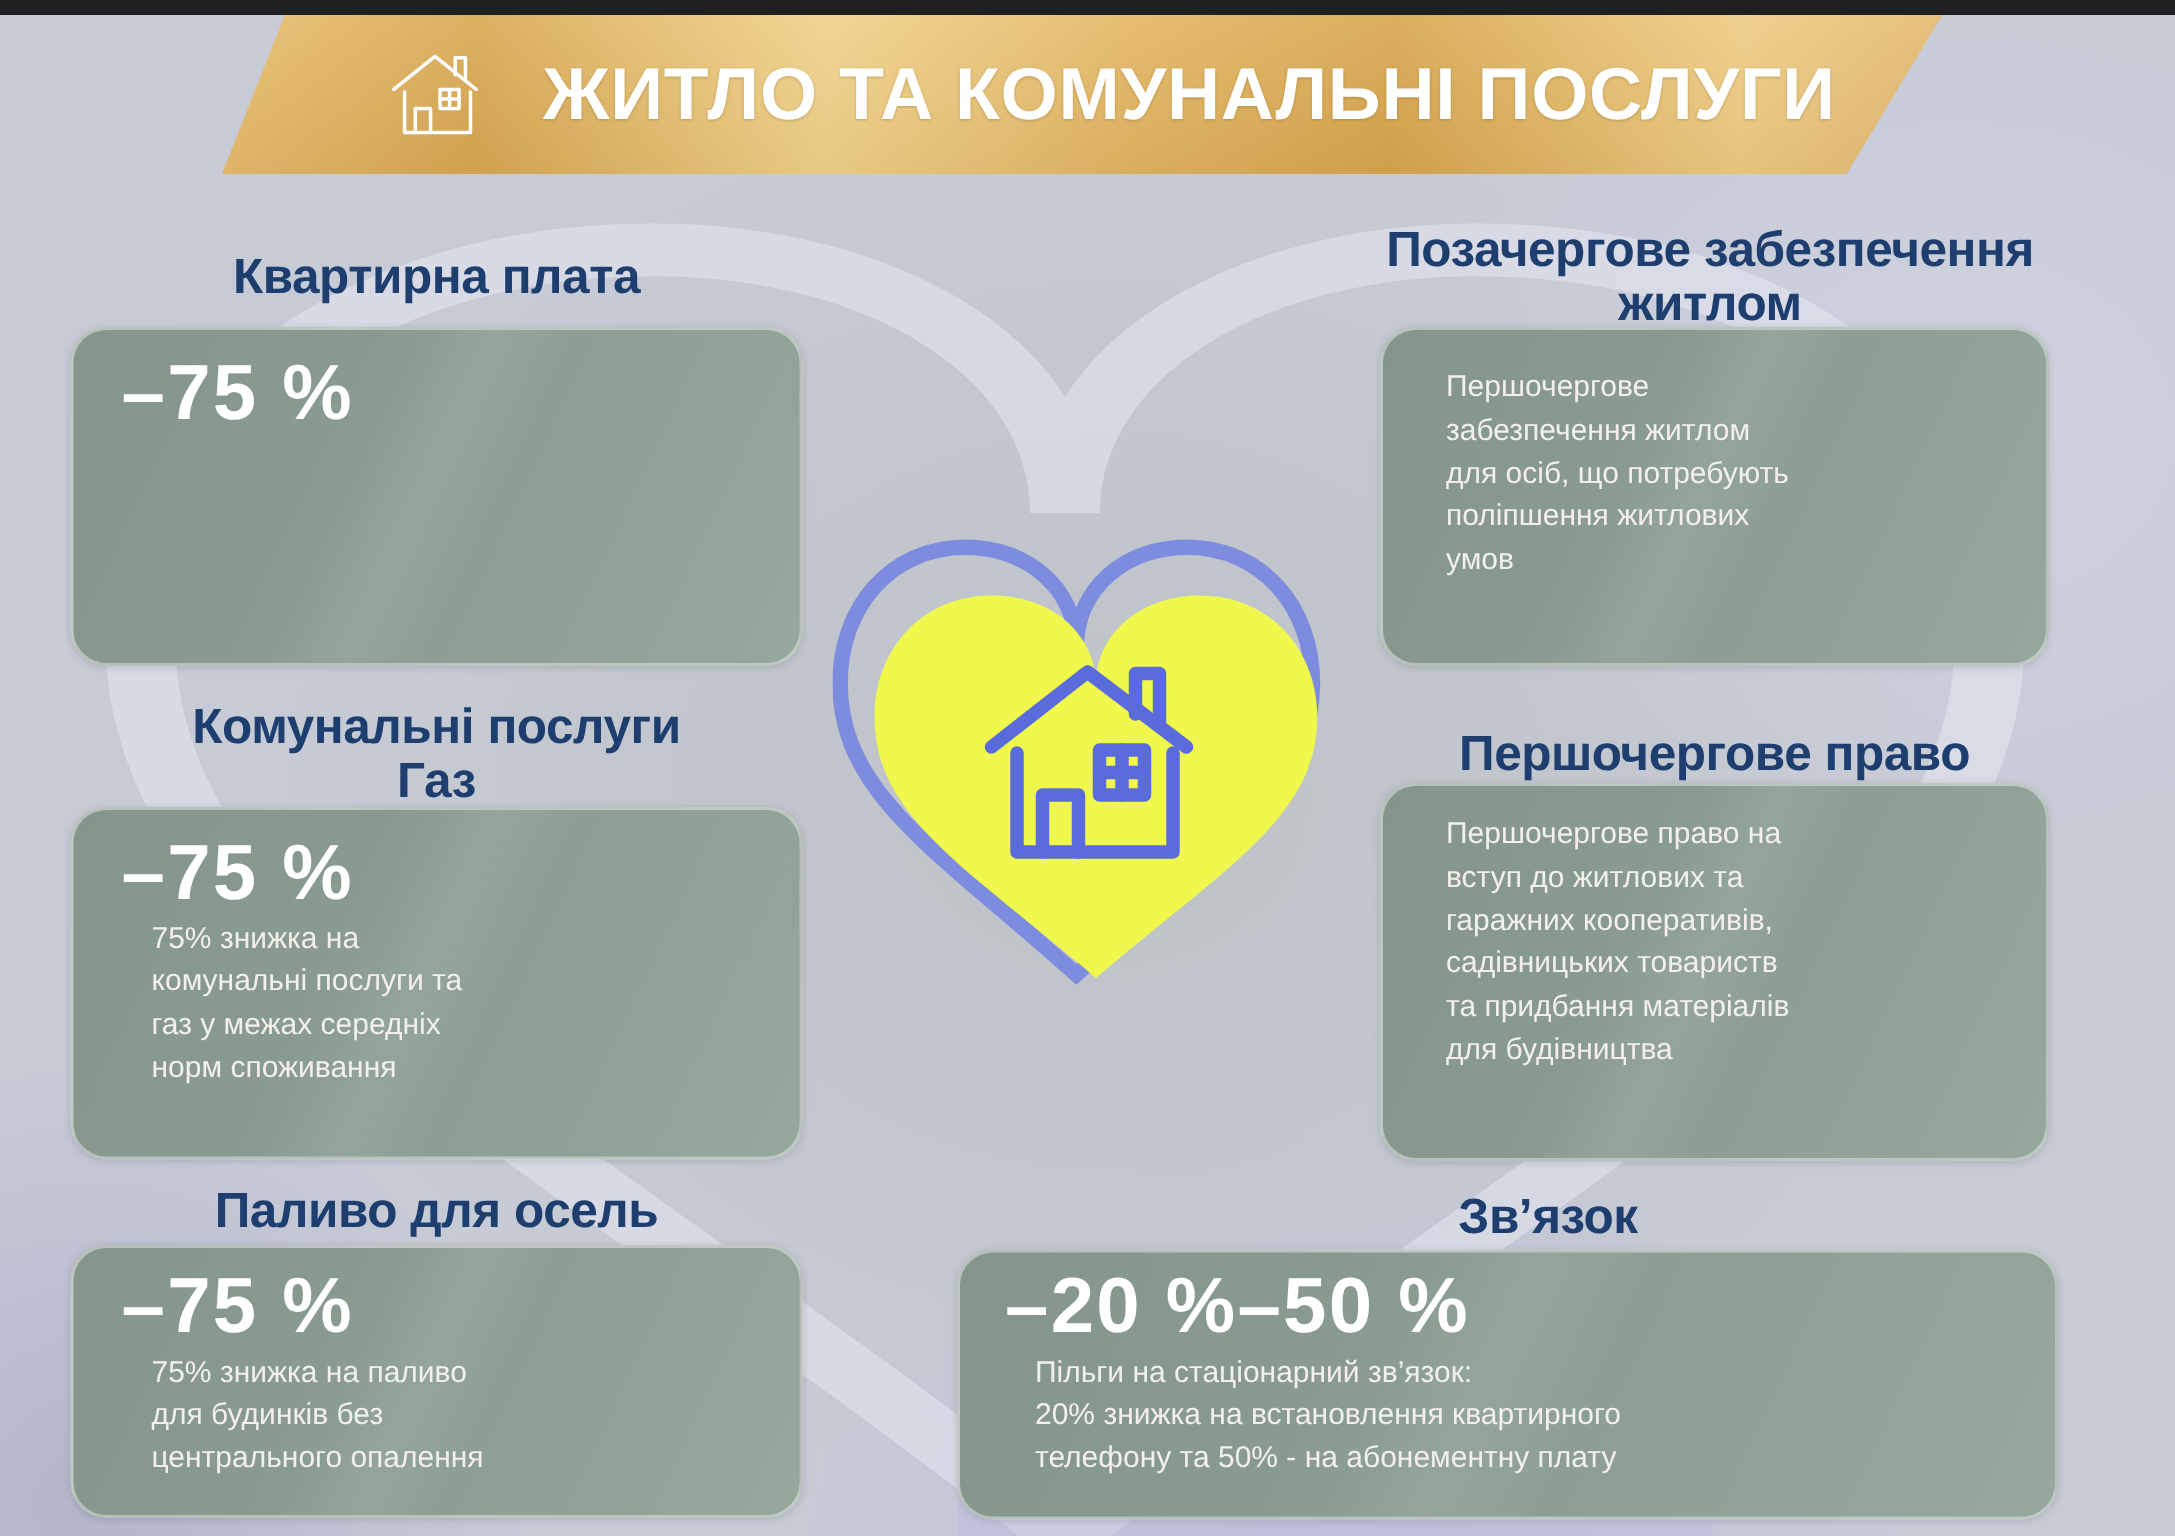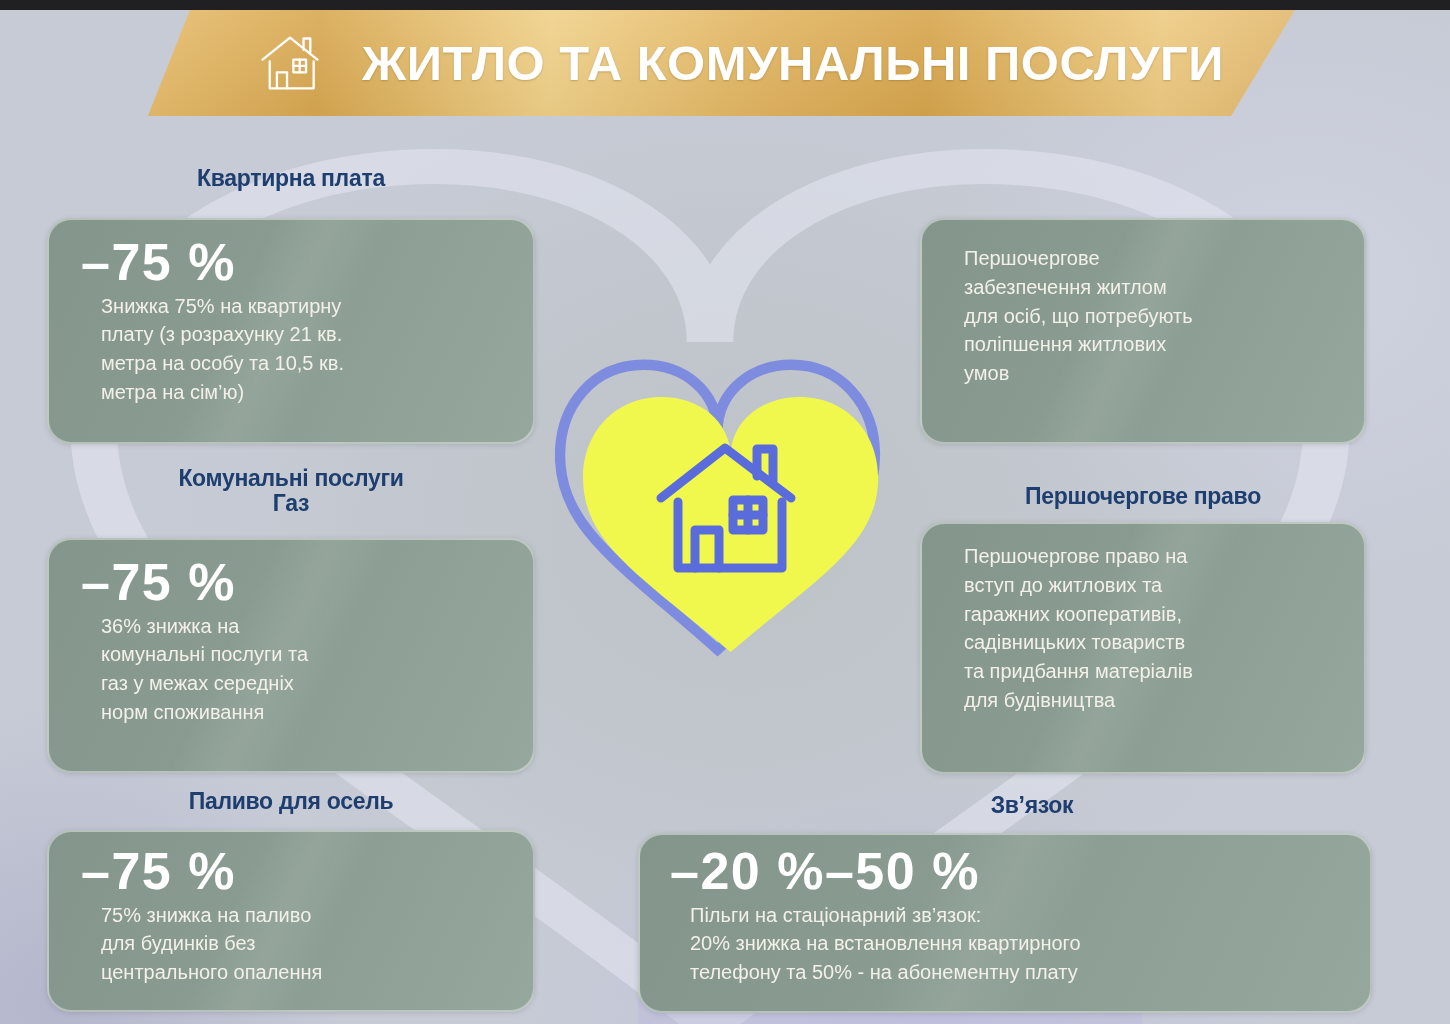--- a/index.html
+++ b/index.html
@@ -34,21 +34,21 @@
     display:flex;align-items:center;gap:42px;
   }
   .banner-icon{width:60px;height:66px;}
   .banner-title{
     font-size:49px;font-weight:800;color:#ffffff;letter-spacing:.5px;
     text-shadow:0 1px 2px rgba(120,85,20,.35);white-space:nowrap;
   }
   
   .sec-heading{
     position:absolute;text-align:center;color:#1d3e6e;
-    font-size:23px;line-height:1.08;font-weight:800;letter-spacing:-.3px;
+    font-size:33px;line-height:1.08;font-weight:800;letter-spacing:-.3px;
     white-space:pre-line;
   }
   .left-h1{left:47px;top:166px;width:488px;}
   .left-h2{left:47px;top:466px;width:488px;}
   .left-h3{left:47px;top:789px;width:488px;}
   .right-h1{left:903px;top:148px;width:474px;}
   .right-h2{left:920px;top:484px;width:446px;}
   .bottom-h{left:666px;top:793px;width:732px;}
   
   .card{
@@ -121,44 +121,42 @@
       <path d="M123 152 L123 218 L227 218 L227 152"></path>
       <path d="M140 218 L140 180 L164 180 L164 218"></path>
       <rect x="178" y="150" width="30" height="30"></rect>
       <path d="M193 150 L193 180 M178 165 L208 165"></path>
     </g>
   </svg>
 
   <div class="sec-heading left-h1">Квартирна плата</div>
   <div class="card c-l1">
     <div class="discount">–75 %</div>
-    <div class="card-text">Знижка 75% на квартирну
-плату (з розрахунку 21 кв.
-метра на особу та 10,5 кв.
-метра на сім’ю)</div>
   </div>
 
   <div class="sec-heading left-h2">Комунальні послуги
 Газ</div>
   <div class="card c-l2">
     <div class="discount">–75 %</div>
-    <div class="card-text">36% знижка на
+    <div class="card-text">75% знижка на
 комунальні послуги та
 газ у межах середніх
 норм споживання</div>
   </div>
 
   <div class="sec-heading left-h3">Паливо для осель</div>
   <div class="card c-l3">
     <div class="discount">–75 %</div>
     <div class="card-text">75% знижка на паливо
 для будинків без
 центрального опалення</div>
   </div>
 
+  <div class="sec-heading right-h1">Позачергове забезпечення
+житлом</div>
   <div class="card c-r1">
     <div class="card-text">Першочергове
 забезпечення житлом
 для осіб, що потребують
 поліпшення житлових
 умов</div>
   </div>
 
   <div class="sec-heading right-h2">Першочергове право</div>
   <div class="card c-r2">

